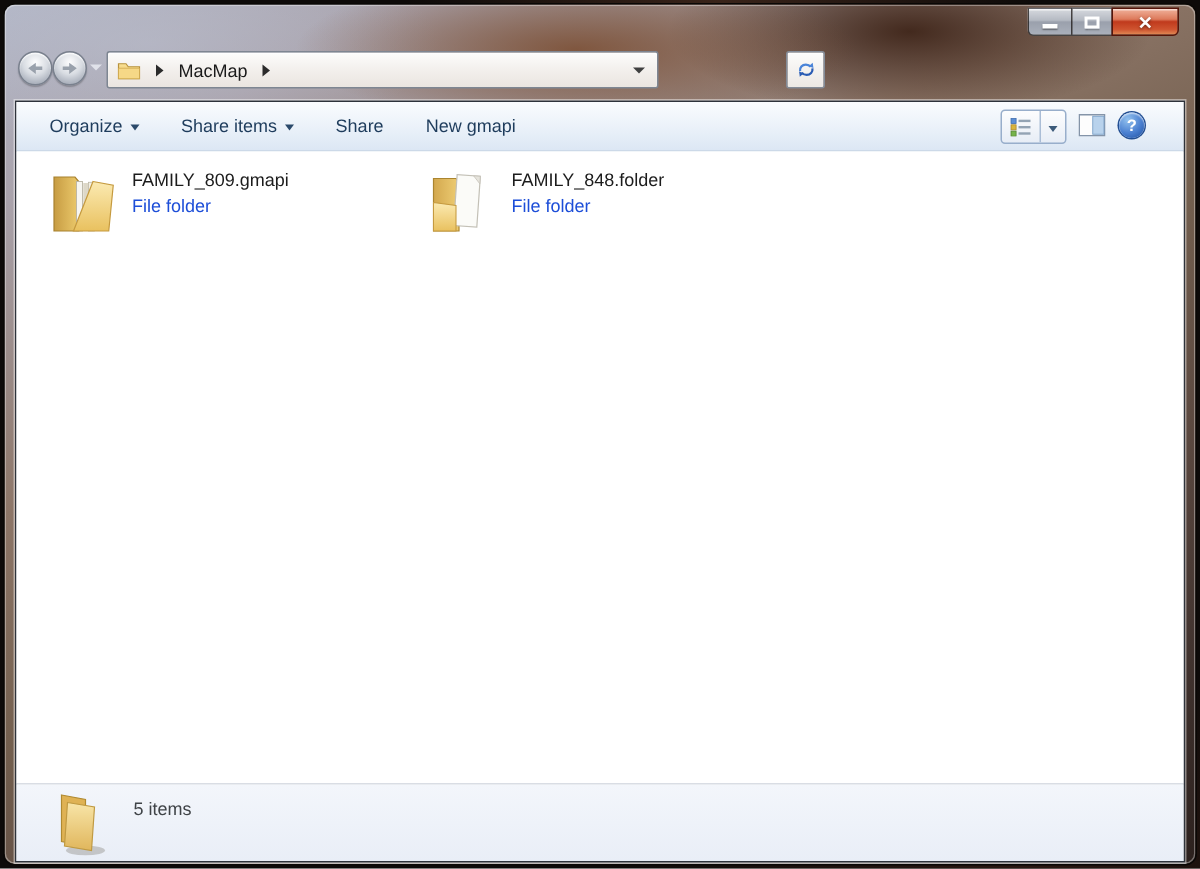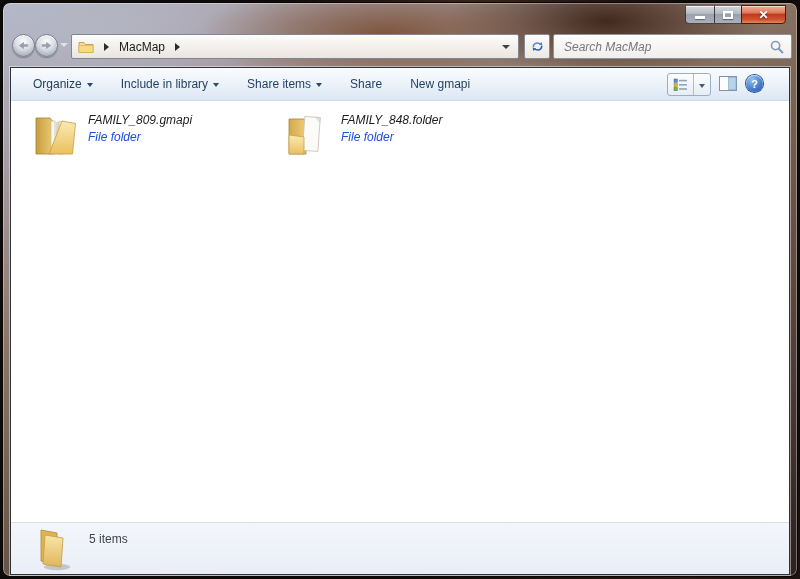--- a/index.html
+++ b/index.html
@@ -41,21 +41,21 @@
     border:1px solid #79808d;
     background: radial-gradient(circle at 50% 32%, #fdfdfe, #d9dde3 45%, #b0b6c1 75%, #999fab);
     box-shadow: inset 0 1px 1px rgba(255,255,255,.9), 0 1px 1px rgba(0,0,0,.25);
     display:flex; align-items:center; justify-content:center; }
   .nav-back { left:9px; top:31px; }
   .nav-fwd  { left:32px; top:31px; }
   .nav-hist { position:absolute; left:57px; top:40px; width:0; height:0;
     border-left:4px solid transparent; border-right:4px solid transparent;
     border-top:4px solid rgba(235,238,244,.8); }
 
-  .address-bar { position:absolute; left:68px; top:31px; width:448px; height:25px;
+  .address-bar { position:absolute; left:68px; top:31px; width:368px; height:25px;
     border:1px solid #7e8692; border-radius:2px;
     background:linear-gradient(#fdfdfc, #f3f0ed 48%, #eae5e0);
     box-shadow: inset 0 1px 1px rgba(255,255,255,.8);
     display:flex; align-items:center; padding:0 8px 0 6px; }
   .crumb-sep { width:0; height:0; border-top:4px solid transparent; border-bottom:4px solid transparent;
     border-left:5px solid #2b2b2b; margin:0 10px; }
   .crumb-label { font-size:12px; color:#1a1a1a; }
   .addr-drop { margin-left:auto; width:0; height:0;
     border-left:4px solid transparent; border-right:4px solid transparent;
     border-top:4px solid #404040; }
@@ -95,21 +95,21 @@
   .views-main { width:26px; display:flex; align-items:center; justify-content:center;
     border-right:1px solid #aabdd6; }
   .views-arrow { width:16px; display:flex; align-items:center; justify-content:center; }
   .preview-btn { position:absolute; right:52px; top:8px; }
   .help-btn { position:absolute; right:26px; top:7px; width:17px; height:17px; border-radius:50%;
     background: radial-gradient(circle at 35% 28%, #93c2ef, #4a7fd0 55%, #1d4e9e);
     box-shadow: 0 0 0 1px #234f92, inset 0 1px 1px rgba(255,255,255,.6);
     color:#fff; font-size:11px; font-weight:bold; display:flex; align-items:center; justify-content:center; }
 
   
-  .content { position:relative; flex:1 1 auto; background:#fff;font-style:italic; }
+  .content { position:relative; flex:1 1 auto; background:#fff; }
   .tile { position:absolute; top:8px; width:245px; height:54px; display:flex; cursor:default; }
   .tile.t1 { left:20px; } .tile.t2 { left:273px; }
   .tile-icon { flex:0 0 48px; height:52px; }
   .tile-text { margin-left:9px; padding-top:3px; }
   .tile-name { font-size:12px; color:#1c1c1c; line-height:17px; }
   .tile-type { font-size:12px; color:#1d4ed8; line-height:16px; }
 
   
   .details { flex:0 0 52px; position:relative;
     background:linear-gradient(#f3f6fb, #e9eef7);
@@ -166,37 +166,26 @@
 
   <div class="refresh-btn">
     <svg width="15" height="15" viewBox="0 0 16 16">
       <path d="M3.6 9 C3.2 6.4 5.1 4.3 7.7 4.3 c1.4 0 2.7 .6 3.5 1.7" fill="none" stroke="#4a84d8" stroke-width="1.6"></path>
       <path d="M12.6 3.1 l.5 3.7 -3.4 -1.3 z" fill="#4a84d8"></path>
       <path d="M12.4 7 c.4 2.6 -1.5 4.7 -4.1 4.7 c-1.4 0 -2.7 -.6 -3.5 -1.7" fill="none" stroke="#2a5cb4" stroke-width="1.6"></path>
       <path d="M3.4 12.9 l-.5 -3.7 3.4 1.3 z" fill="#2a5cb4"></path>
     </svg>
   </div>
 
-  <div class="search-box">
-    <input class="search-input" type="text" placeholder="Search MacMap" style="">
-    <svg width="16" height="16" viewBox="0 0 16 16">
-      <circle cx="6.6" cy="6.6" r="4.1" fill="none" stroke="#7d9bc0" stroke-width="1.6"></circle>
-      <line x1="9.8" y1="9.8" x2="13.4" y2="13.4" stroke="#7d9bc0" stroke-width="2.1" stroke-linecap="round"></line>
-    </svg>
-  </div>
 
   <div class="window-inner">
 
     <div class="toolbar">
       <div class="tb-item">
         <span>Organize</span>
-        <span class="tb-caret"></span>
-      </div>
-      <div class="tb-item">
-        <span>Include in library</span>
         <span class="tb-caret"></span>
       </div>
       <div class="tb-item">
         <span>Share items</span>
         <span class="tb-caret"></span>
       </div>
       <div class="tb-item">
         <span>Share</span>
       </div>
       <div class="tb-item">

